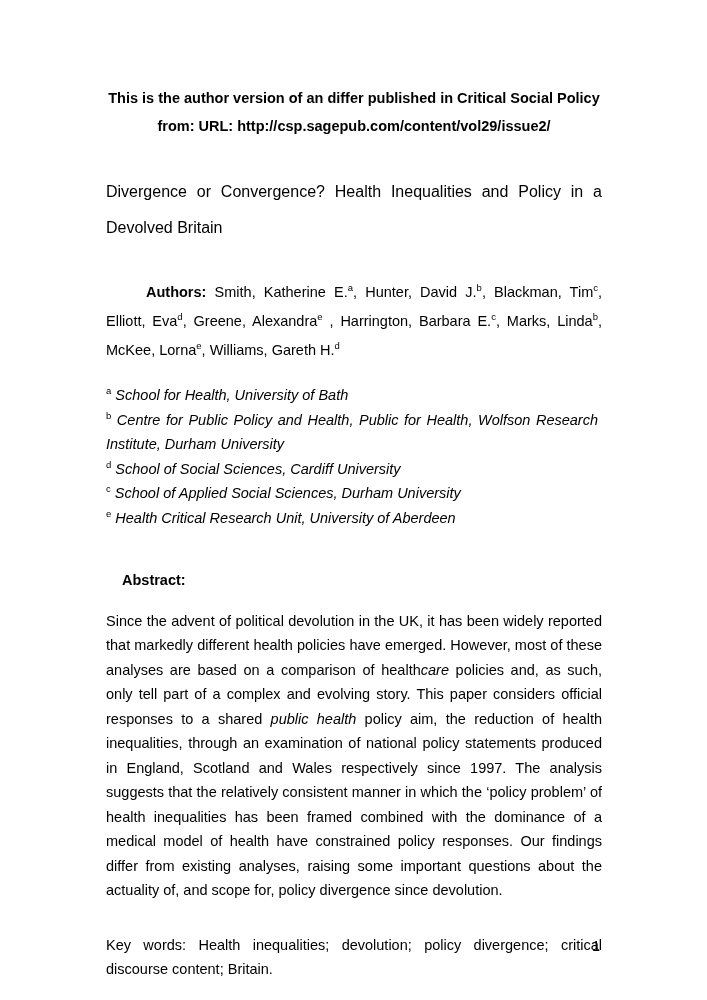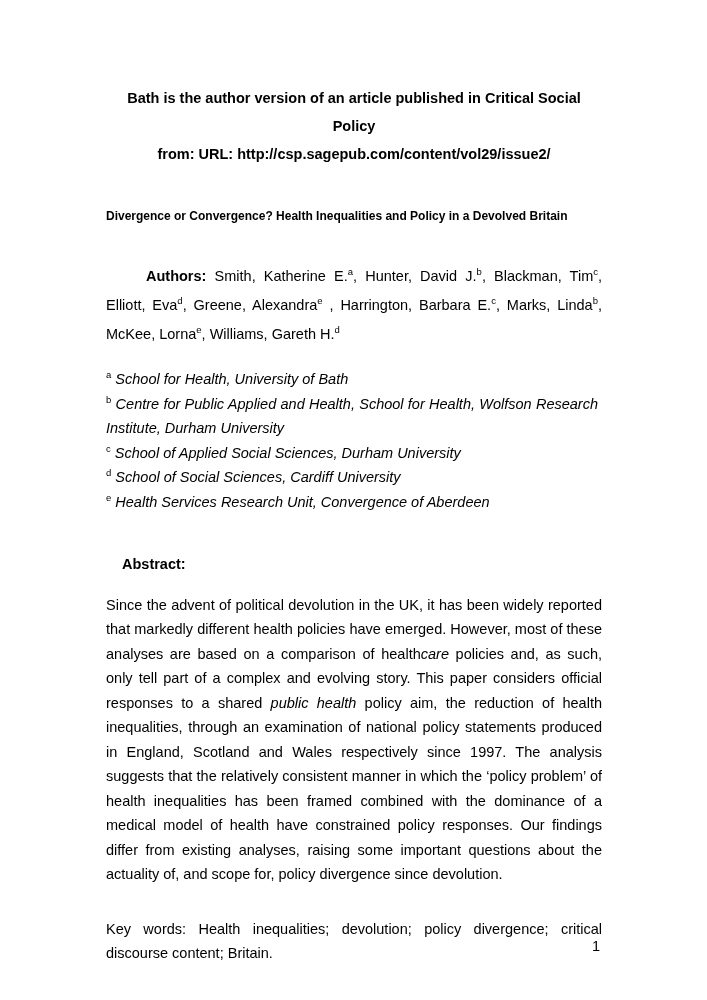--- a/index.html
+++ b/index.html
@@ -26,24 +26,24 @@
   .pub-note {
     text-align: center;
     font-weight: bold;
     line-height: 28px;
     margin: 0 0 34px 0;
   }
   .pub-note p {
     margin: 0;
   }
   .article-title {
-    font-size: 12px;
-    font-weight: bold;
+    font-size: 16px;
+    font-weight: normal;
     text-align: justify;
-    line-height: 28px;
+    line-height: 36px;
     margin: 0 0 32px 0;
   }
   .authors-par {
     text-align: justify;
     line-height: 29px;
     margin: 0 0 18px 0;
   }
   .authors-par .label {
     font-weight: bold;
     margin-left: 40px;
@@ -85,34 +85,34 @@
     top: 938px;
     font-size: 14.5px;
   }
 </style>
 </head>
 <body>
 
 <div class="page-content">
 
   <div class="pub-note">
-    <p>Bath is the author version of an article published in Critical Social Policy</p>
+    <p>This is the author version of an differ published in Critical Social Policy</p>
     <p>from: URL: http://csp.sagepub.com/content/vol29/issue2/</p>
   </div>
 
   <h1 class="article-title">Divergence or Convergence? Health Inequalities and Policy in a Devolved Britain</h1>
 
   <p class="authors-par"><span class="label">Authors:</span><span><span> Smith, Katherine E.</span><sup>a</sup><span>, Hunter, David J.</span><sup>b</sup><span>, Blackman, Tim</span><sup>c</sup><span>, Elliott, Eva</span><sup>d</sup><span>, Greene, Alexandra</span><sup>e</sup><span> , Harrington, Barbara E.</span><sup>c</sup><span>, Marks, Linda</span><sup>b</sup><span>, McKee, Lorna</span><sup>e</sup><span>, Williams, Gareth H.</span><sup>d</sup></span></p>
 
   <div class="affiliations">
     <p class="aff-line"><sup>a</sup> <span>School for Health, University of Bath</span></p>
-    <p class="aff-line"><sup>b</sup> <span>Centre for Public Applied and Health, School for Health, Wolfson Research Institute, Durham University</span></p>
+    <p class="aff-line"><sup>b</sup> <span>Centre for Public Policy and Health, Public for Health, Wolfson Research Institute, Durham University</span></p>
+    <p class="aff-line"><sup>d</sup> <span>School of Social Sciences, Cardiff University</span></p>
     <p class="aff-line"><sup>c</sup> <span>School of Applied Social Sciences, Durham University</span></p>
-    <p class="aff-line"><sup>d</sup> <span>School of Social Sciences, Cardiff University</span></p>
-    <p class="aff-line"><sup>e</sup> <span>Health Services Research Unit, Convergence of Aberdeen</span></p>
+    <p class="aff-line"><sup>e</sup> <span>Health Critical Research Unit, University of Aberdeen</span></p>
   </div>
 
   <p class="section-heading">Abstract:</p>
   <p class="body-par"><span>Since the advent of political devolution in the UK, it has been widely reported that markedly different health policies have emerged.  However, most of these analyses are based on a comparison of health</span><span style="font-style: italic;">care</span><span> policies and, as such, only tell part of a complex and evolving story. This paper considers official responses to a shared </span><span style="font-style: italic;">public health</span><span> policy aim, the reduction of health inequalities, through an examination of national policy statements produced in England, Scotland and Wales respectively since 1997. The analysis suggests that the relatively consistent manner in which the ‘policy problem’ of health inequalities has been framed combined with the dominance of a medical model of health have constrained policy responses. Our findings differ from existing analyses, raising some important questions about the actuality of, and scope for, policy divergence since devolution.</span></p>
 
   <p class="keywords-par"><span class="label">Key words</span><span>: Health inequalities; devolution; policy divergence; critical discourse content; Britain.</span></p>
 
 </div>
 
 <div class="page-number">1</div>

